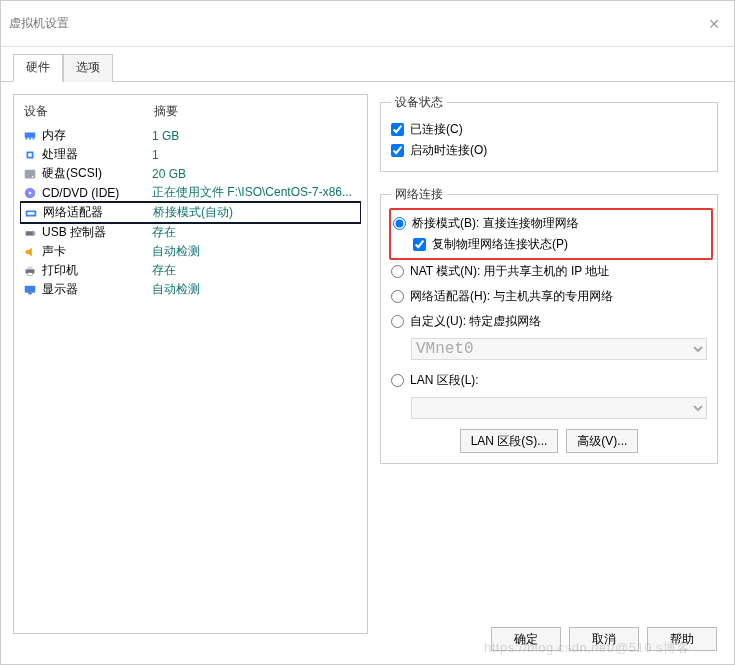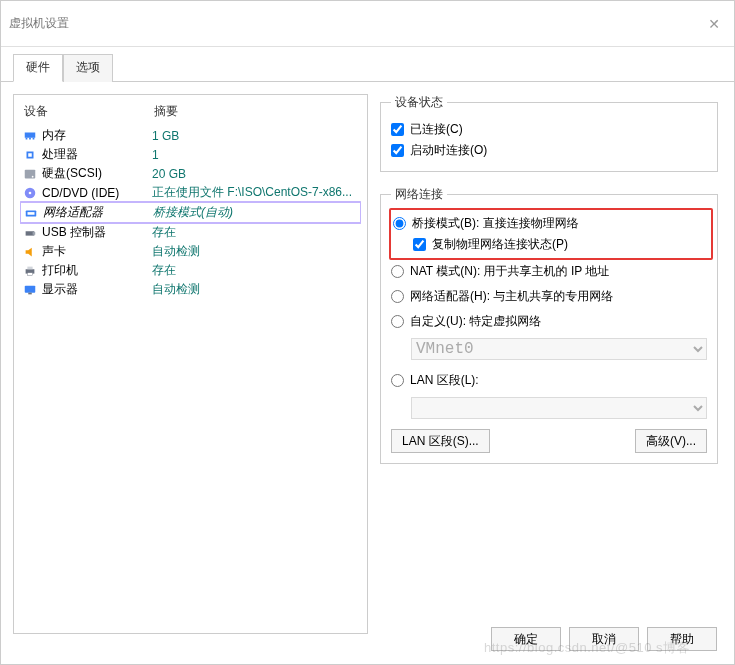--- a/index.html
+++ b/index.html
@@ -74,24 +74,23 @@
     overflow: hidden;
   }
   .hw-row {
     display: flex;
     align-items: center;
     padding: 1px 2px;
     white-space: nowrap;
     overflow: hidden;
   }
   .hw-row.selected {
-    border: 2px solid #c4b5fd;
+    border: 2px solid #0f172a;
     border-radius: 2px;
     margin: -1px -1px;
-    font-style: italic;
   }
   .hw-row .icon {
     width: 16px; height: 16px;
     margin-right: 4px;
     display: inline-flex;
     align-items: center;
     justify-content: center;
     flex-shrink: 0;
   }
   .hw-row .dev-name { width: 110px; color: #000; overflow: hidden; text-overflow: ellipsis;}
@@ -155,21 +154,21 @@
     height: 22px;
     font-family: Liberation Mono, monospace;
     font-size: 16px;
     border: 1px solid #ccc;
     background: #f4f4f4;
     color: #888;
   }
   .sel-wrap { padding: 2px 0 6px 20px; }
   .right-buttons {
     display: flex;
-    justify-content: space-between;
+    justify-content: center;
     gap: 8px;
     margin-top: 4px;
   }
   .dialog-buttons {
     position: absolute;
     bottom: 14px;
     right: 18px;
     display: flex;
     gap: 8px;
   }

